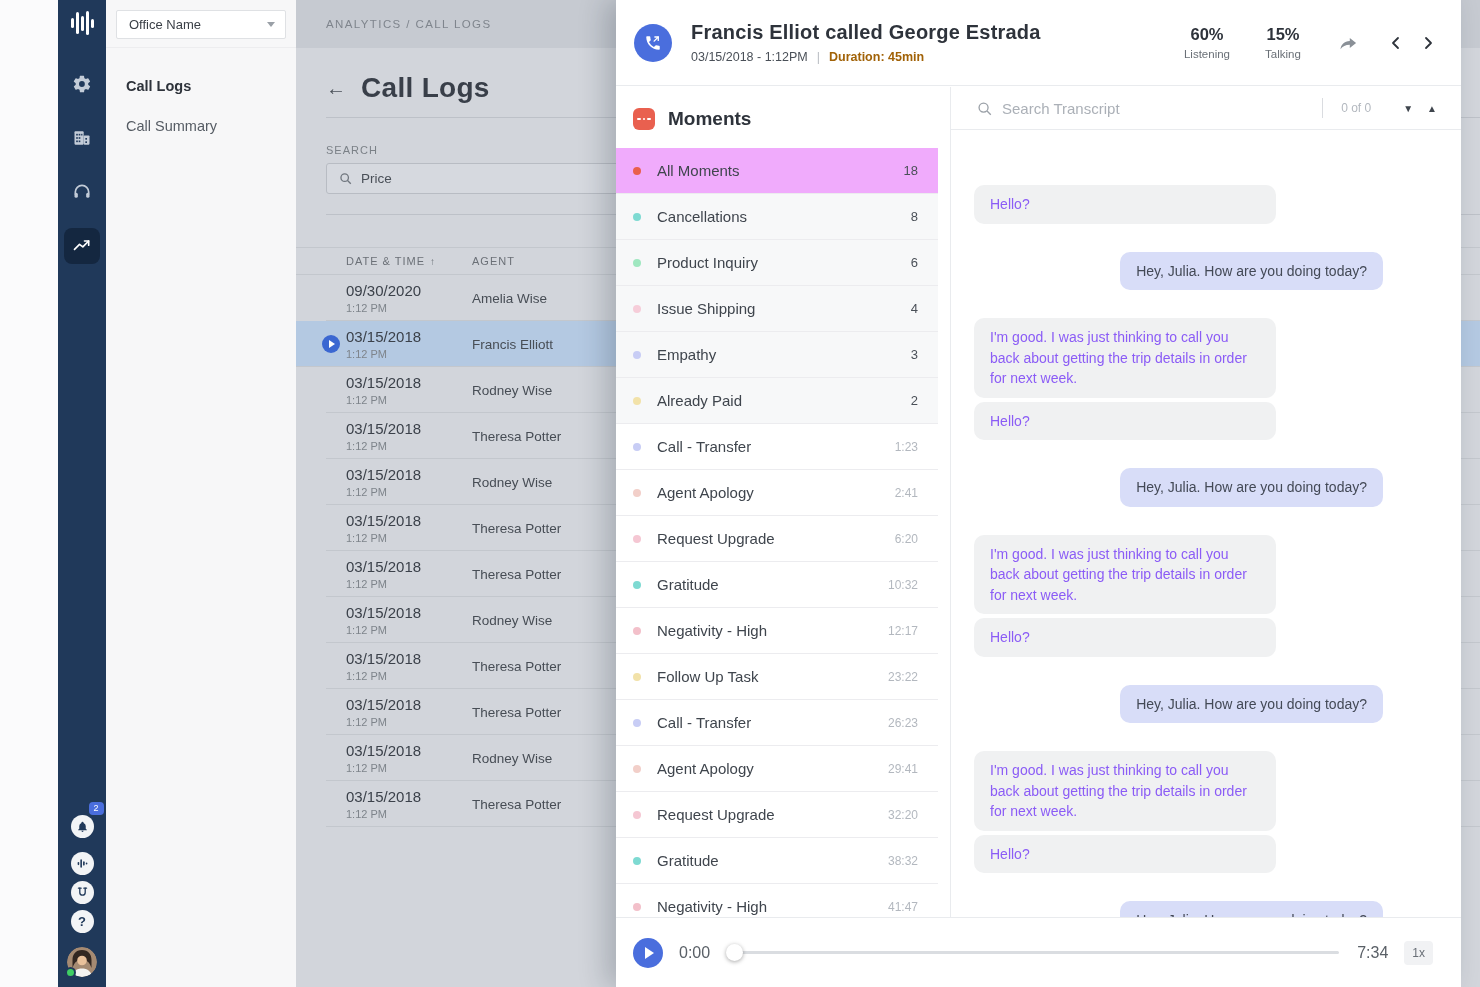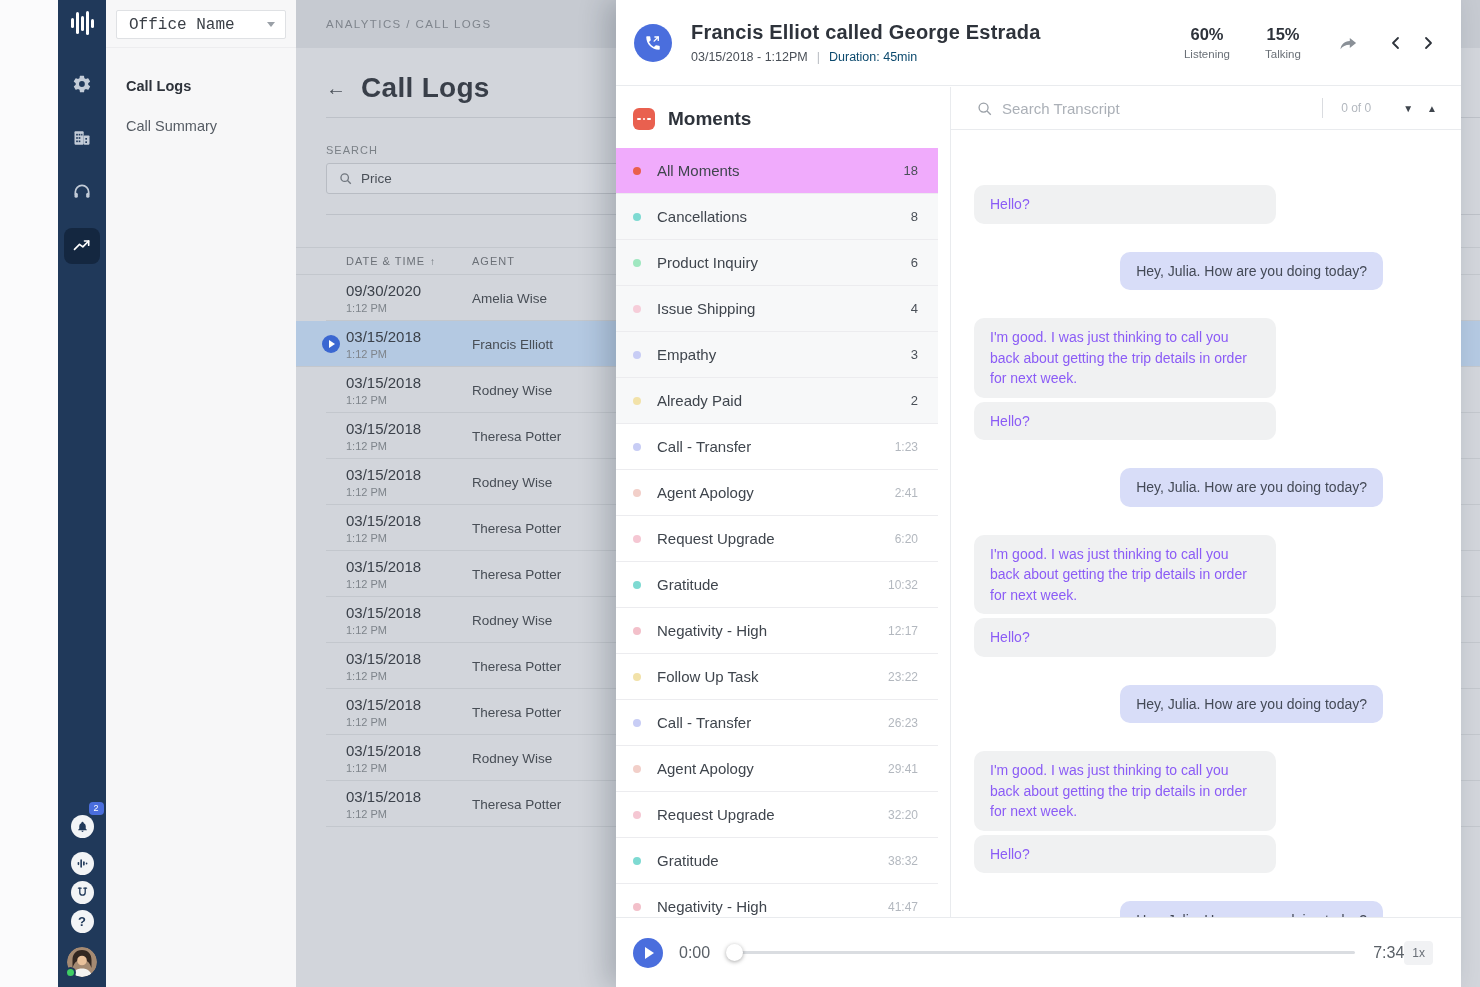--- a/index.html
+++ b/index.html
@@ -29,21 +29,21 @@
   .avatar { position:relative; width:30px; height:30px; margin:14px 0 10px; }
   .avatar svg { display:block; border-radius:50%; }
   .status-dot { position:absolute; left:-2px; bottom:-1px; width:11px; height:11px; border-radius:50%;
                 background:#3fce63; border:2px solid #20395a; }
 
   
   .side2 { position:absolute; left:106px; top:0; width:190px; height:987px; background:#f7f7f8; }
   .side2-top { height:48px; border-bottom:1px solid #ededef; padding:10px; }
   .office-box { height:29px; background:#fff; border:1px solid #dfe1e4; border-radius:2px;
                 display:flex; align-items:center; padding:0 10px 0 12px; }
-  .office-box span { font-size:16px; color:#3a3f46;font-family:Liberation Mono, monospace; }
+  .office-box span { font-size:13px; color:#3a3f46; }
   .caret-down { margin-left:auto; width:0; height:0; border-left:4px solid transparent;
                 border-right:4px solid transparent; border-top:5px solid #9aa0a7; }
   .side2-item { margin:0 0 0 20px; font-size:14.5px; cursor:pointer; }
   .side2-item.first { margin-top:30px; }
   .side2-item.second { margin-top:24px; color:#565c64; }
   .side2-item.active { font-weight:bold; color:#2e333b; }
 
   
   .main { position:absolute; left:296px; top:0; right:0; bottom:0; background:#d2d5db; overflow:hidden; }
   .crumb-bar { height:48px; background:#c6cad1; display:flex; align-items:center; padding-left:30px; }
@@ -82,21 +82,21 @@
   
   .panel { position:absolute; left:616px; top:0; width:845px; height:987px; background:#fff;
            box-shadow:-10px 0 26px rgba(20,30,45,.22); }
   .p-header { height:86px; border-bottom:1px solid #e9ebee; display:flex; align-items:center; padding-left:18px; }
   .phone-badge { width:38px; height:38px; border-radius:50%; background:#4a6edd; display:flex;
                  align-items:center; justify-content:center; }
   .ph-titles { margin-left:19px; }
   .call-title { font-size:20px; font-weight:bold; color:#2e333b; letter-spacing:.2px; }
   .call-sub { margin-top:6px; font-size:12.5px; color:#4a5058; display:flex; align-items:center; }
   .call-sub .sep { margin:0 9px; color:#b9bdc2; }
-  .call-sub .dur { font-weight:normal; color:#0c4a6e;text-align:center; }
+  .call-sub .dur { font-weight:bold; color:#a16207;text-align:center; }
   .stats { margin-left:auto; display:flex; }
   .stat { width:76px; text-align:center; }
   .stat .v { font-size:16.5px; font-weight:bold; color:#2e333b; }
   .stat .l { margin-top:4px; font-size:11.5px; color:#6a7077; }
   .share-btn { margin-left:16px; color:#8a9097; cursor:pointer; display:flex; }
   .chev { cursor:pointer; display:flex; color:#2e333b; }
   .chev.prev { margin-left:30px; }
   .chev.next { margin-left:18px; margin-right:26px; }
 
   .p-body { position:absolute; top:87px; bottom:70px; left:0; right:0; display:flex; overflow:hidden; }
@@ -141,21 +141,21 @@
   .play-btn { width:30px; height:30px; border-radius:50%; background:#4a6edd; display:flex;
               align-items:center; justify-content:center; cursor:pointer; flex:0 0 30px; }
   .play-btn i { display:block; width:0; height:0; border-top:6px solid transparent; border-bottom:6px solid transparent;
                 border-left:9px solid #fff; margin-left:3px; }
   .pt { font-size:16px; color:#5a6067; }
   .pt.cur { margin-left:16px; }
   .slider { flex:1; position:relative; height:17px; margin:0 18px; cursor:pointer; }
   .slider .track { position:absolute; left:0; right:0; top:7px; height:3px; background:#dadde1; border-radius:2px; }
   .slider .thumb { position:absolute; left:-2px; top:0; width:17px; height:17px; border-radius:50%; background:#fff;
                    box-shadow:0 1px 4px rgba(0,0,0,.35); }
-  .speed-btn { background:#f1f2f4; border-radius:4px; padding:5px 8px; font-size:12px;
+  .speed-btn { margin-left:16px; background:#f1f2f4; border-radius:4px; padding:5px 8px; font-size:12px;
                color:#6a7077; cursor:pointer; }
 </style>
 </head>
 <body>
 
 <div class="stage">
 
   <div class="gutter"></div>
 
   <div class="rail">

